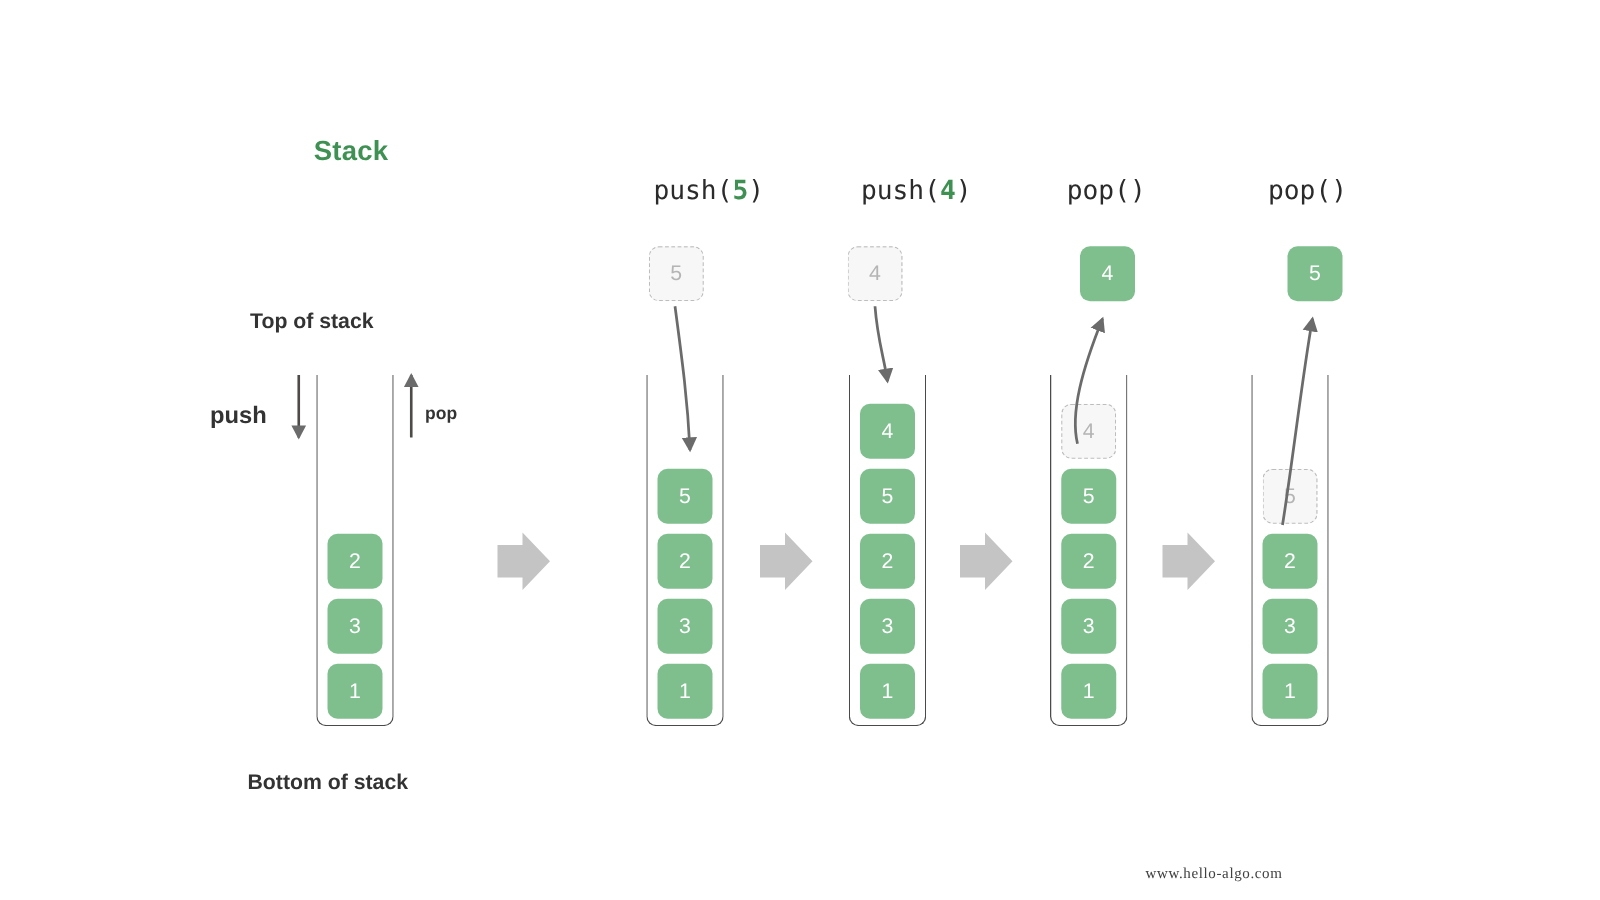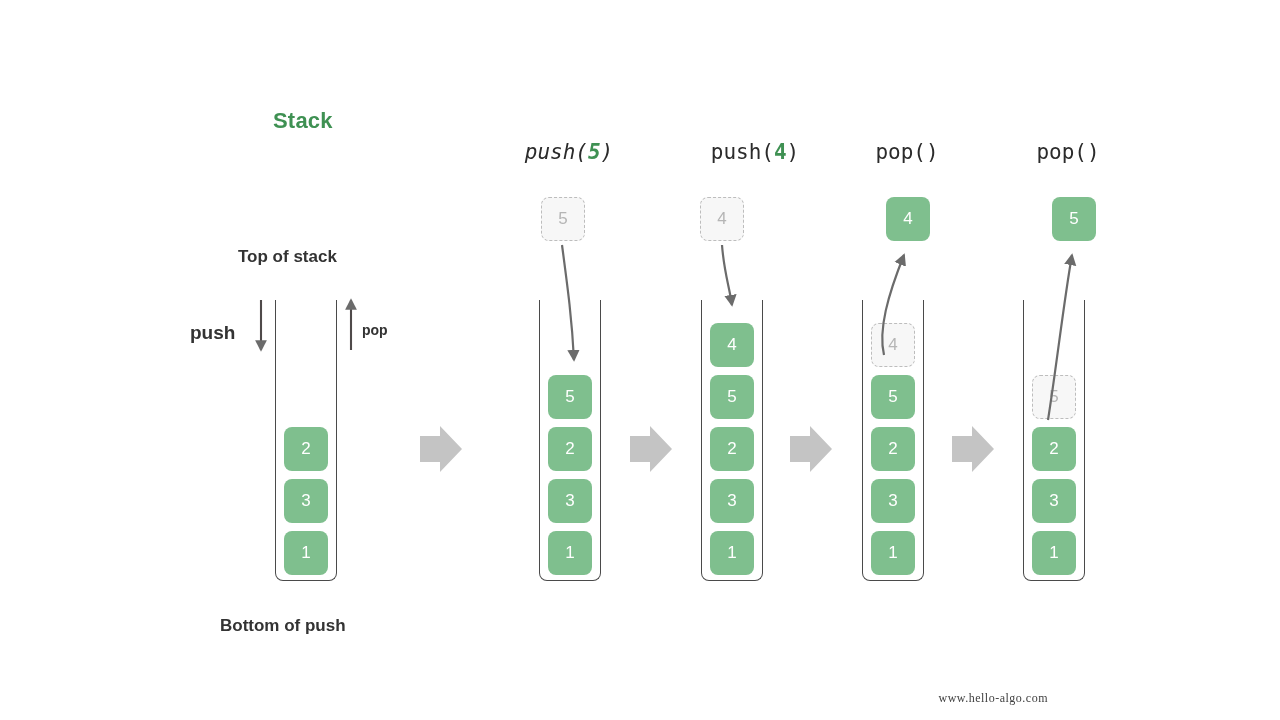--- a/index.html
+++ b/index.html
@@ -14,37 +14,36 @@
     overflow: hidden;
     font-family: "Liberation Sans", sans-serif;
     -webkit-font-smoothing: antialiased;
   }
 
   .stage {
     position: absolute;
     left: 0; top: 0;
     width: 1048px;
     height: 720px;
-    margin-left: 22px;
   }
 
   
   .title-stack {
     position: absolute;
     left: 251px;
     top: 108px;
     font-size: 22px;
     font-weight: bold;
     color: #3f9153;
     letter-spacing: .2px;
     white-space: nowrap;
   }
   .label-top {
     position: absolute;
-    left: 216px;
+    left: 200px;
     top: 247px;
     font-size: 17px;
     font-weight: bold;
     color: #333333;
     white-space: nowrap;
   }
   .label-bottom {
     position: absolute;
     left: 198px;
     top: 616px;
@@ -181,34 +180,34 @@
   }
 </style>
 </head>
 <body>
 
 <div class="stage">
 
   <div class="title-stack">Stack</div>
 
   <div class="label-top">Top of stack</div>
-  <div class="label-bottom">Bottom of push</div>
+  <div class="label-bottom">Bottom of stack</div>
   <div class="label-push">push</div>
   <div class="label-pop">pop</div>
 
   <div class="stack-col" style="left:284px;">
     <div class="wall"></div>
     <div class="boxes">
       <div class="cell">2</div>
       <div class="cell">3</div>
       <div class="cell">1</div>
     </div>
   </div>
 
-  <div class="op-label" style="left:547px;font-style:italic;"><span>push(</span><span class="arg">5</span><span>)</span></div>
+  <div class="op-label" style="left:567px;"><span>push(</span><span class="arg">5</span><span>)</span></div>
 
   <div class="float-box ghost" style="left:541px; top:197px;">5</div>
 
   <div class="stack-col" style="left:548px;">
     <div class="wall"></div>
     <div class="boxes">
       <div class="cell">5</div>
       <div class="cell">2</div>
       <div class="cell">3</div>
       <div class="cell">1</div>

